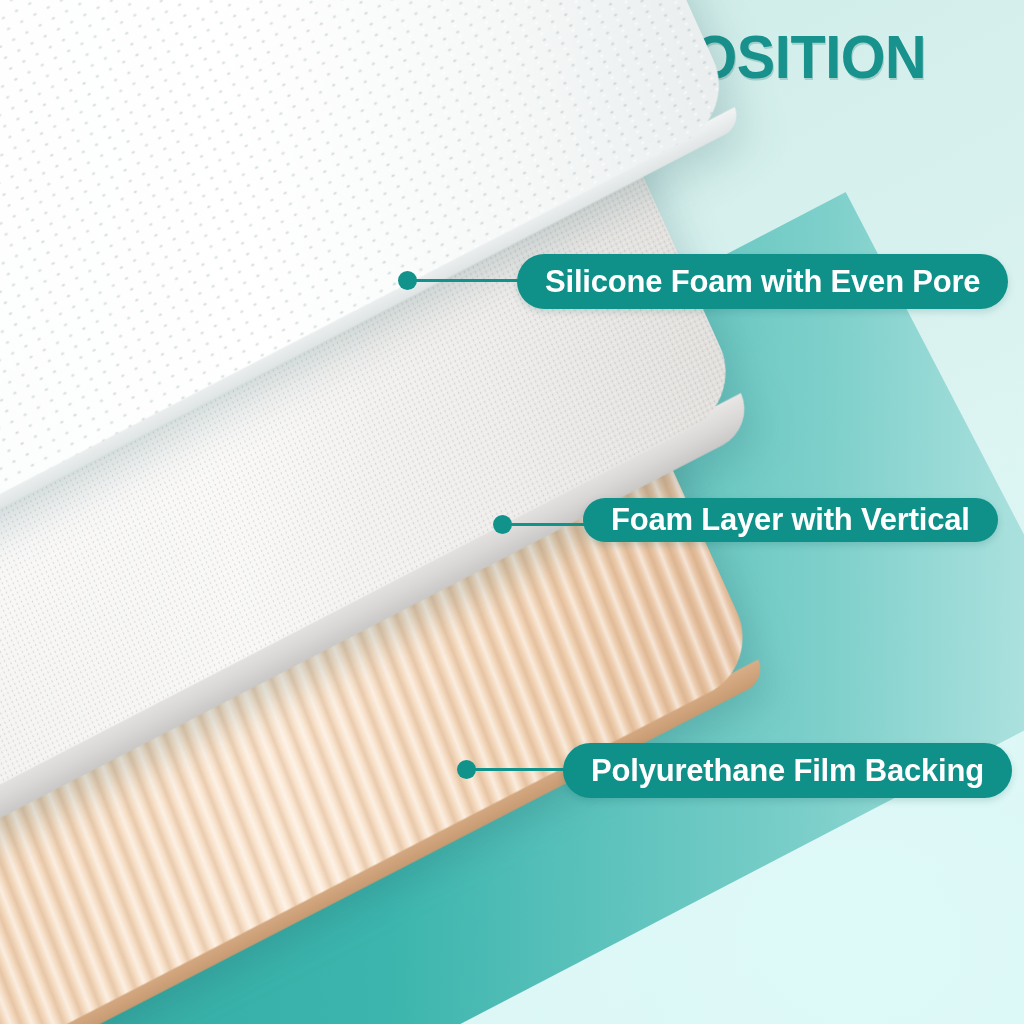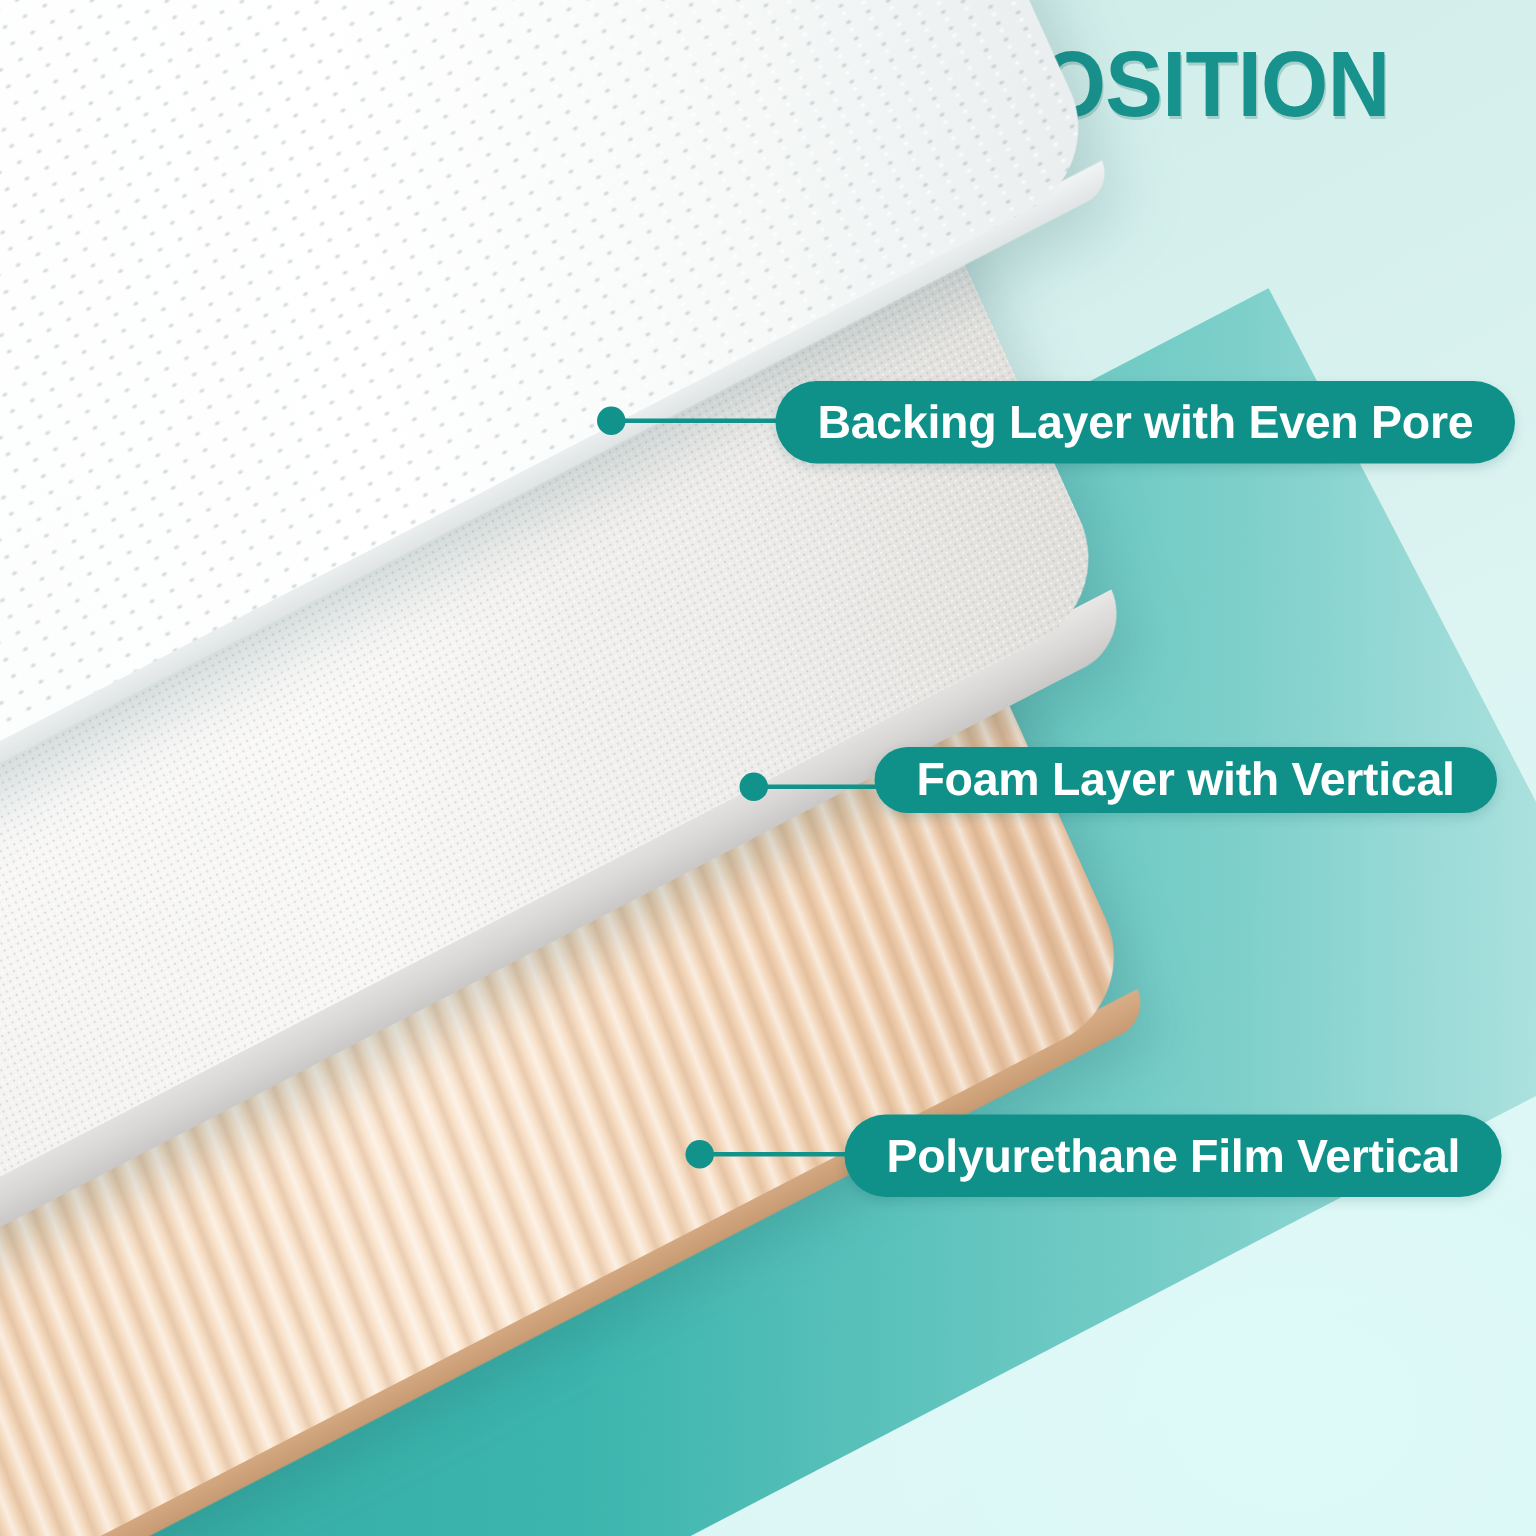--- a/index.html
+++ b/index.html
@@ -197,31 +197,31 @@
     <div class="slab layer" id="silicone-layer">
       <div id="silicone-edge"></div>
       <div class="face" id="silicone-face"></div>
     </div>
 
   </div>
 
   <div class="callout">
     <span class="dot" id="c1-dot"></span>
     <span class="leader" id="c1-line"></span>
-    <div class="pill" id="c1-pill">Backing Layer with Even Pore</div>
+    <div class="pill" id="c1-pill">Silicone Foam with Even Pore</div>
 
   </div>
 
   <div class="callout">
     <span class="dot" id="c2-dot"></span>
     <span class="leader" id="c2-line"></span>
     <div class="pill" id="c2-pill">Foam Layer with Vertical</div>
 
   </div>
 
   <div class="callout">
     <span class="dot" id="c3-dot"></span>
     <span class="leader" id="c3-line"></span>
-    <div class="pill" id="c3-pill">Polyurethane Film Vertical</div>
+    <div class="pill" id="c3-pill">Polyurethane Film Backing</div>
 
   </div>
 
 </div>
 
 </body></html>

